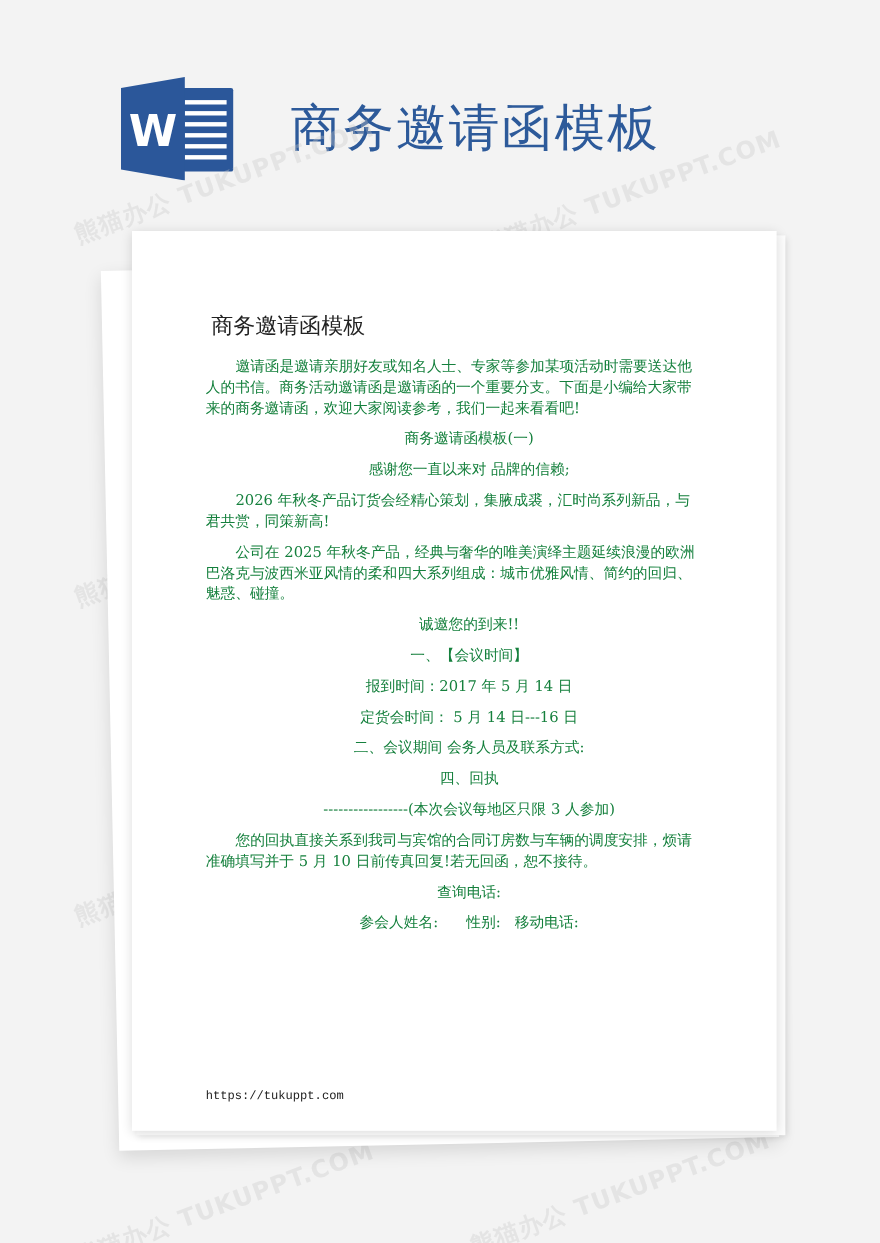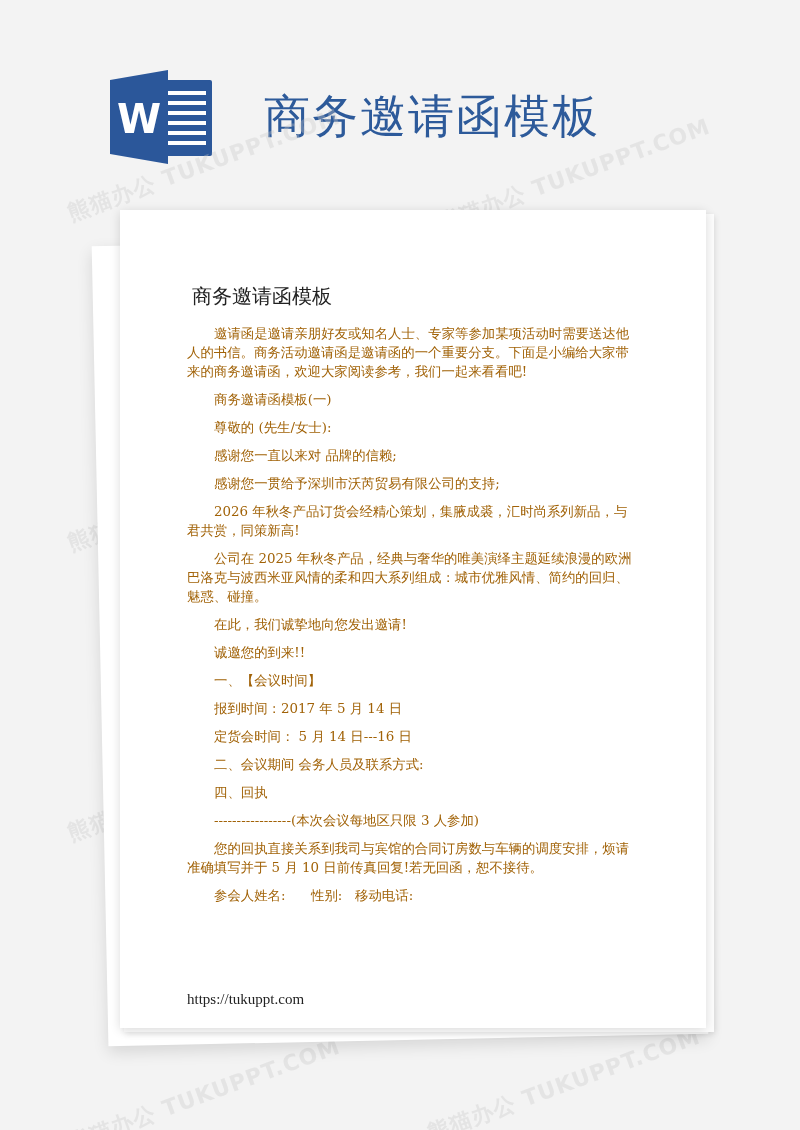--- a/index.html
+++ b/index.html
@@ -40,28 +40,28 @@
       position: absolute; left: 120px; top: 210px; width: 586px; height: 818px;
       background: #ffffff;
       box-shadow: 0 2px 10px rgba(0,0,0,0.14);
     }
     .doc-title {
       position: absolute; left: 72px; top: 72px;
       font-size: 20px; color: #222; line-height: 28px;
     }
     .body-text {
       position: absolute; left: 67px; top: 114px; width: 452px;
-      font-size: 13.4px; color: #a16207; line-height: 19px;
+      font-size: 13.4px; color: #15803d; line-height: 19px;
     }
     .para { margin: 0 0 9px 0; text-indent: 27px; }
-    .line { margin: 0 0 9px 0; padding-left: 27px; height: 19px; white-space: nowrap; }
+    .line { margin: 0 0 9px 0; padding-left: 27px; height: 19px; white-space: nowrap; text-align: center; }
     .footer-link {
       position: absolute; left: 67px; top: 781px;
-      font-family: Liberation Serif, serif;
-      font-size: 15px; color: #222;
+      font-family: Liberation Mono, monospace;
+      font-size: 11px; color: #222;
     }
   </style>
 </head>
 <body>
 
 <div class="header">
   <svg class="word-icon" viewBox="0 0 104 94" xmlns="http://www.w3.org/2000/svg">
     <rect x="50" y="10" width="52" height="76" rx="2" fill="#2b579a"></rect>
     <rect x="58" y="21" width="38" height="4" fill="#ffffff"></rect>
     <rect x="58" y="31" width="38" height="4" fill="#ffffff"></rect>
@@ -85,30 +85,28 @@
 <div class="watermark" style="left:420px; top:1070px;">熊猫办公 TUKUPPT.COM</div>
 
 <div class="paper-back"></div>
 <div class="paper-mid"></div>
 
 <div class="paper">
   <div class="doc-title">商务邀请函模板</div>
   <div class="body-text">
     <p class="para">邀请函是邀请亲朋好友或知名人士、专家等参加某项活动时需要送达他人的书信。商务活动邀请函是邀请函的一个重要分支。下面是小编给大家带来的商务邀请函，欢迎大家阅读参考，我们一起来看看吧!</p>
     <div class="line">商务邀请函模板(一)</div>
-    <div class="line">尊敬的 (先生/女士):</div>
     <div class="line">感谢您一直以来对 品牌的信赖;</div>
-    <div class="line">感谢您一贯给予深圳市沃芮贸易有限公司的支持;</div>
     <p class="para">2026 年秋冬产品订货会经精心策划，集腋成裘，汇时尚系列新品，与君共赏，同策新高!</p>
     <p class="para">公司在 2025 年秋冬产品，经典与奢华的唯美演绎主题延续浪漫的欧洲巴洛克与波西米亚风情的柔和四大系列组成：城市优雅风情、简约的回归、魅惑、碰撞。</p>
-    <div class="line">在此，我们诚挚地向您发出邀请!</div>
     <div class="line">诚邀您的到来!!</div>
     <div class="line">一、【会议时间】</div>
     <div class="line">报到时间：2017 年 5 月 14 日</div>
     <div class="line">定货会时间： 5 月 14 日---16 日</div>
     <div class="line">二、会议期间 会务人员及联系方式:</div>
     <div class="line">四、回执</div>
     <div class="line">-----------------(本次会议每地区只限 3 人参加)</div>
     <p class="para">您的回执直接关系到我司与宾馆的合同订房数与车辆的调度安排，烦请准确填写并于 5 月 10 日前传真回复!若无回函，恕不接待。</p>
+    <div class="line">查询电话:</div>
     <div class="line" style="white-space:pre;">参会人姓名:      性别:   移动电话:</div>
   </div>
   <div class="footer-link">https://tukuppt.com</div>
 </div>
 
 </body></html>

